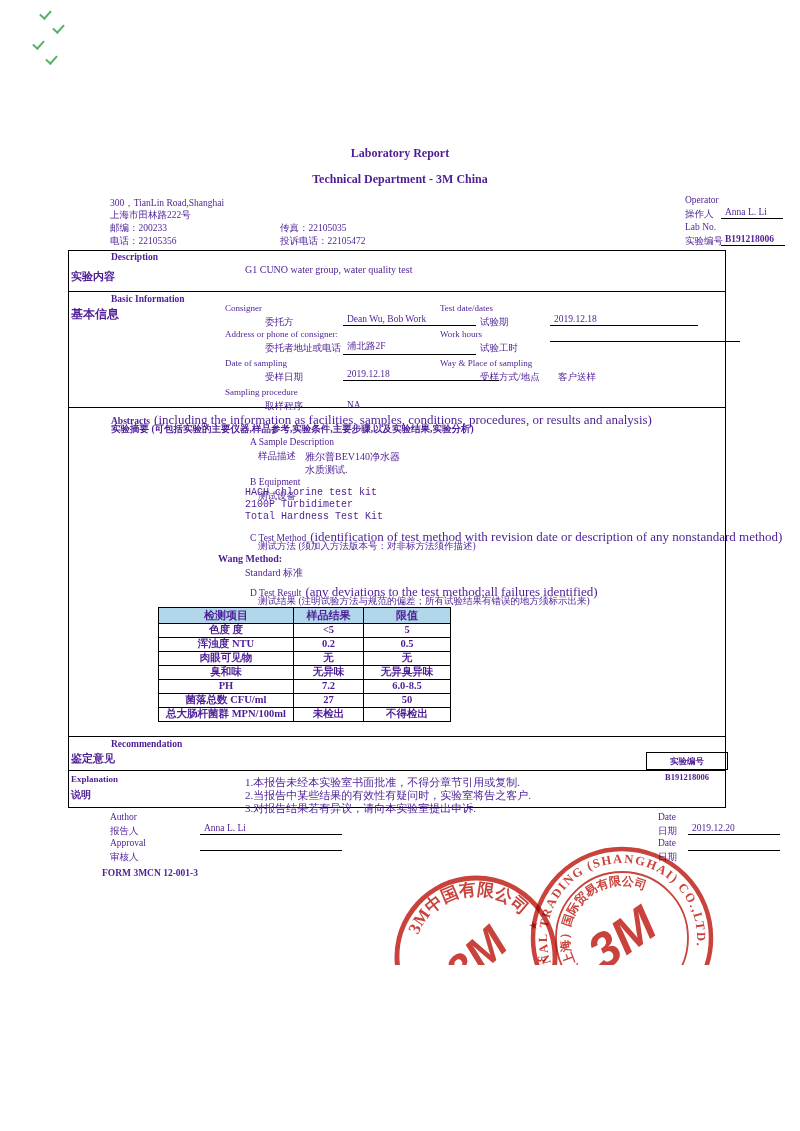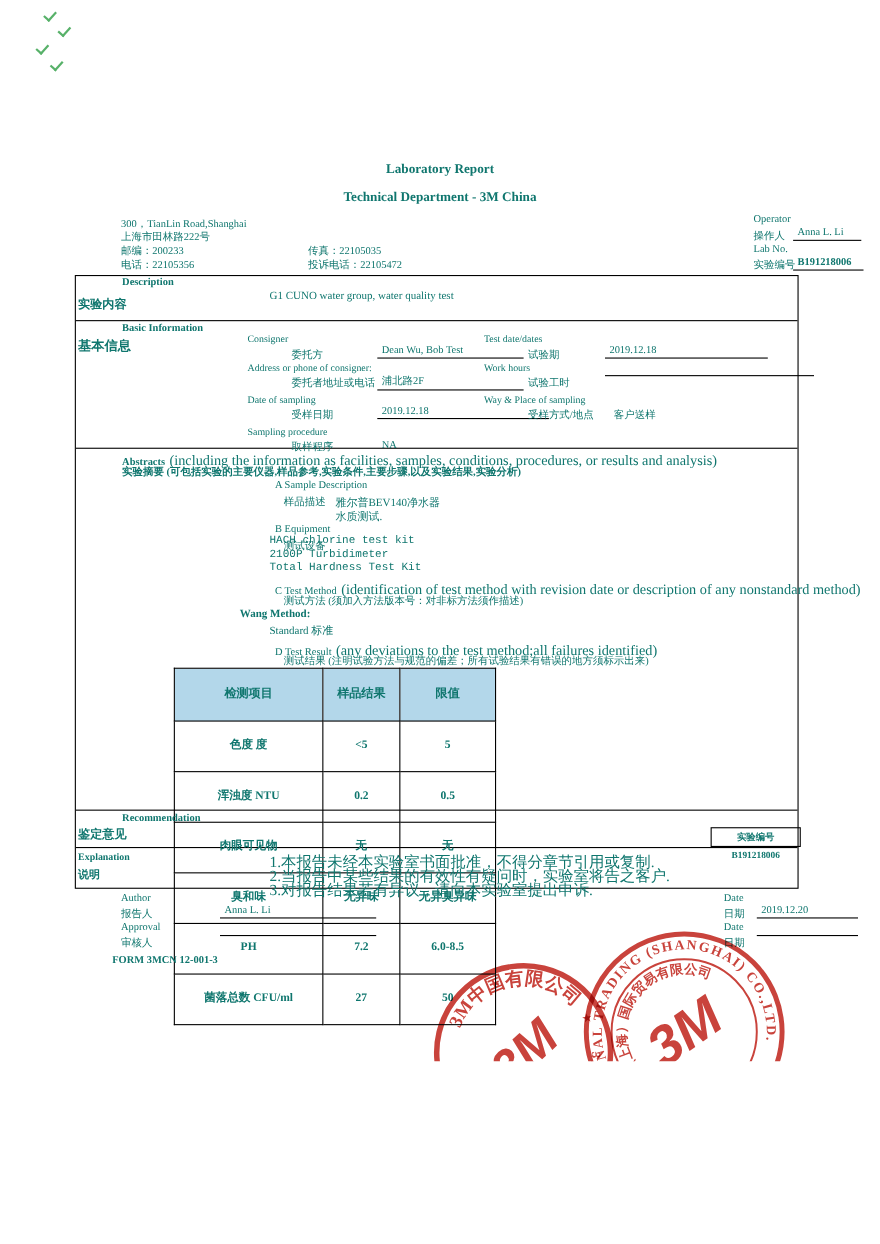--- a/index.html
+++ b/index.html
@@ -1,31 +1,31 @@
 <!DOCTYPE html>
 <html><head>
 <meta charset="utf-8">
 <style>
   html,body{margin:0;padding:0;background:#fff;}
-  .page{position:relative;width:800px;height:965px;background:#fff;color:#0f766e;
+  .page{position:relative;width:800px;height:965px;background:#fff;color:#4c1d95;
         font-family:"Liberation Serif",serif;overflow:hidden;}
   .abs{position:absolute;white-space:nowrap;}
   .b{font-weight:bold;}
   .ctr{left:0;right:0;text-align:center;}
-  .fs7{font-size:13px;} .fs85{font-size:14px;} .fs9{font-size:9px;}
+  .fs7{font-size:13px;} .fs85{font-size:11px;} .fs9{font-size:9px;}
   .fs95{font-size:9.5px;margin-left:40px;} .fs10{font-size:10px;} .fs11{font-size:11px;}
   .fs115{font-size:11.5px;} .fs12{font-size:12px;}
   .uline{border-bottom:1px solid #000;padding:0 4px 1px 4px;}
   .mainbox{position:absolute;left:68px;top:250px;width:656px;height:556px;border:1.5px solid #000;}
   .hline{position:absolute;left:0;width:100%;border-top:1.5px solid #000;height:0;}
   .mono{font-family:"Liberation Mono",monospace;}
   .labnobox{position:absolute;left:646px;top:752px;width:80px;height:16px;border:1.5px solid #000;
             font-size:8.5px;font-weight:bold;text-align:center;line-height:16px;}
   table.result{border-collapse:collapse;font-weight:bold;text-align:center;table-layout:fixed;}
-  table.result th,table.result td{border:1px solid #000;padding:16px 2px;line-height:1.15;overflow:hidden;}
+  table.result th,table.result td{border:1px solid #000;padding:0 2px;line-height:1.15;overflow:hidden;}
   table.result th{background:#b3d7ea;font-size:11px;height:15px;}
   table.result td{font-size:10.5px;height:13px;}
   .tick{position:absolute;width:9px;height:5px;border-left:2px solid #2e9e44;
         border-bottom:2px solid #2e9e44;transform:rotate(-48deg);opacity:.8;}
   .stamp{position:absolute;mix-blend-mode:multiply;}
   .stamp text{fill:#c1271e;}
 </style>
 </head>
 <body>
 
@@ -70,21 +70,21 @@
 
   <div class="abs b fs95" style="left:71px;top:252px">Description</div>
   <div class="abs b fs11" style="left:71px;top:269px">实验内容</div>
   <div class="abs fs10" style="left:245px;top:264px">G1 CUNO water group, water quality test</div>
 
   <div class="abs b fs95" style="left:71px;top:294px">Basic Information</div>
   <div class="abs b fs12" style="left:71px;top:306px">基本信息</div>
 
   <div class="abs fs9" style="left:225px;top:303px">Consigner</div>
   <div class="abs fs95" style="left:225px;top:316px">委托方</div>
-  <div class="abs fs95 uline" style="left:303px;top:314px;min-width:125px">Dean Wu, Bob Test</div>
+  <div class="abs fs95 uline" style="left:303px;top:314px;min-width:125px">Dean Wu, Bob Work</div>
 
   <div class="abs fs9" style="left:440px;top:303px">Test date/dates</div>
   <div class="abs fs95" style="left:440px;top:316px">试验期</div>
   <div class="abs fs95 uline" style="left:510px;top:314px;min-width:140px">2019.12.18</div>
 
   <div class="abs fs9" style="left:225px;top:329px">Address or phone of consigner:</div>
   <div class="abs fs95" style="left:225px;top:342px">委托者地址或电话</div>
   <div class="abs fs95 uline" style="left:303px;top:340px;min-width:125px">浦北路2F</div>
 
   <div class="abs fs9" style="left:440px;top:329px">Work hours</div>
@@ -171,20 +171,25 @@
           </tr>
         <tr>
             <td>PH</td>
             <td>7.2</td>
             <td>6.0-8.5</td>
           </tr>
         <tr>
             <td>菌落总数 CFU/ml</td>
             <td>27</td>
             <td>50</td>
+          </tr>
+        <tr>
+            <td>总大肠杆菌群 MPN/100ml</td>
+            <td>未检出</td>
+            <td>不得检出</td>
           </tr>
       </tbody>
     </table>
   </div>
 
   <div class="abs b fs95" style="left:71px;top:739px">Recommendation</div>
   <div class="abs b fs11" style="left:71px;top:751px">鉴定意见</div>
   <div class="labnobox">实验编号 B191218006</div>
 
   <div class="abs b fs9" style="left:71px;top:774px">Explanation</div>

